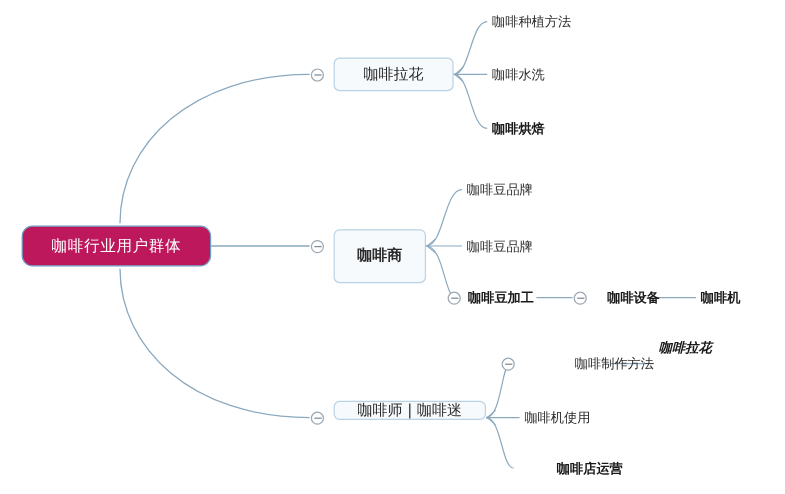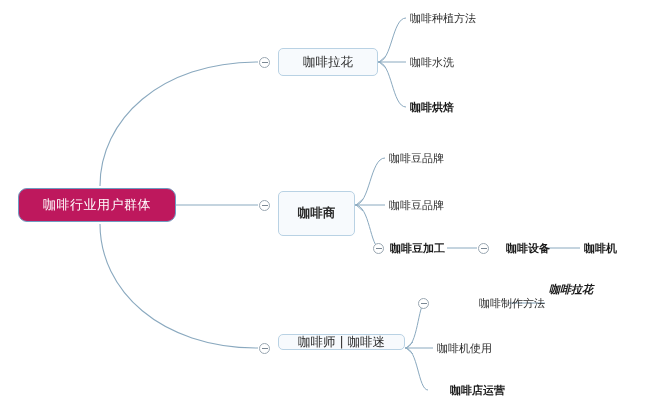--- a/index.html
+++ b/index.html
@@ -180,17 +180,17 @@
   <div class="node node-leaf" style="left:435px; top:295px;margin-left:44px;">
     <span>咖啡制作方法</span>
   </div>
   <div class="node node-leaf bold" style="left:549px; top:281px;font-style:italic;">
     <span>咖啡拉花</span>
   </div>
 
   <div class="node node-leaf" style="left:437px; top:340px;">
     <span>咖啡机使用</span>
   </div>
-  <div class="node node-leaf bold" style="left:414px; top:382px;padding-left:36px;">
+  <div class="node node-leaf bold" style="left:428px; top:382px;padding-left:36px;">
     <span>咖啡店运营</span>
   </div>
 
 </div>
 
 </body></html>

